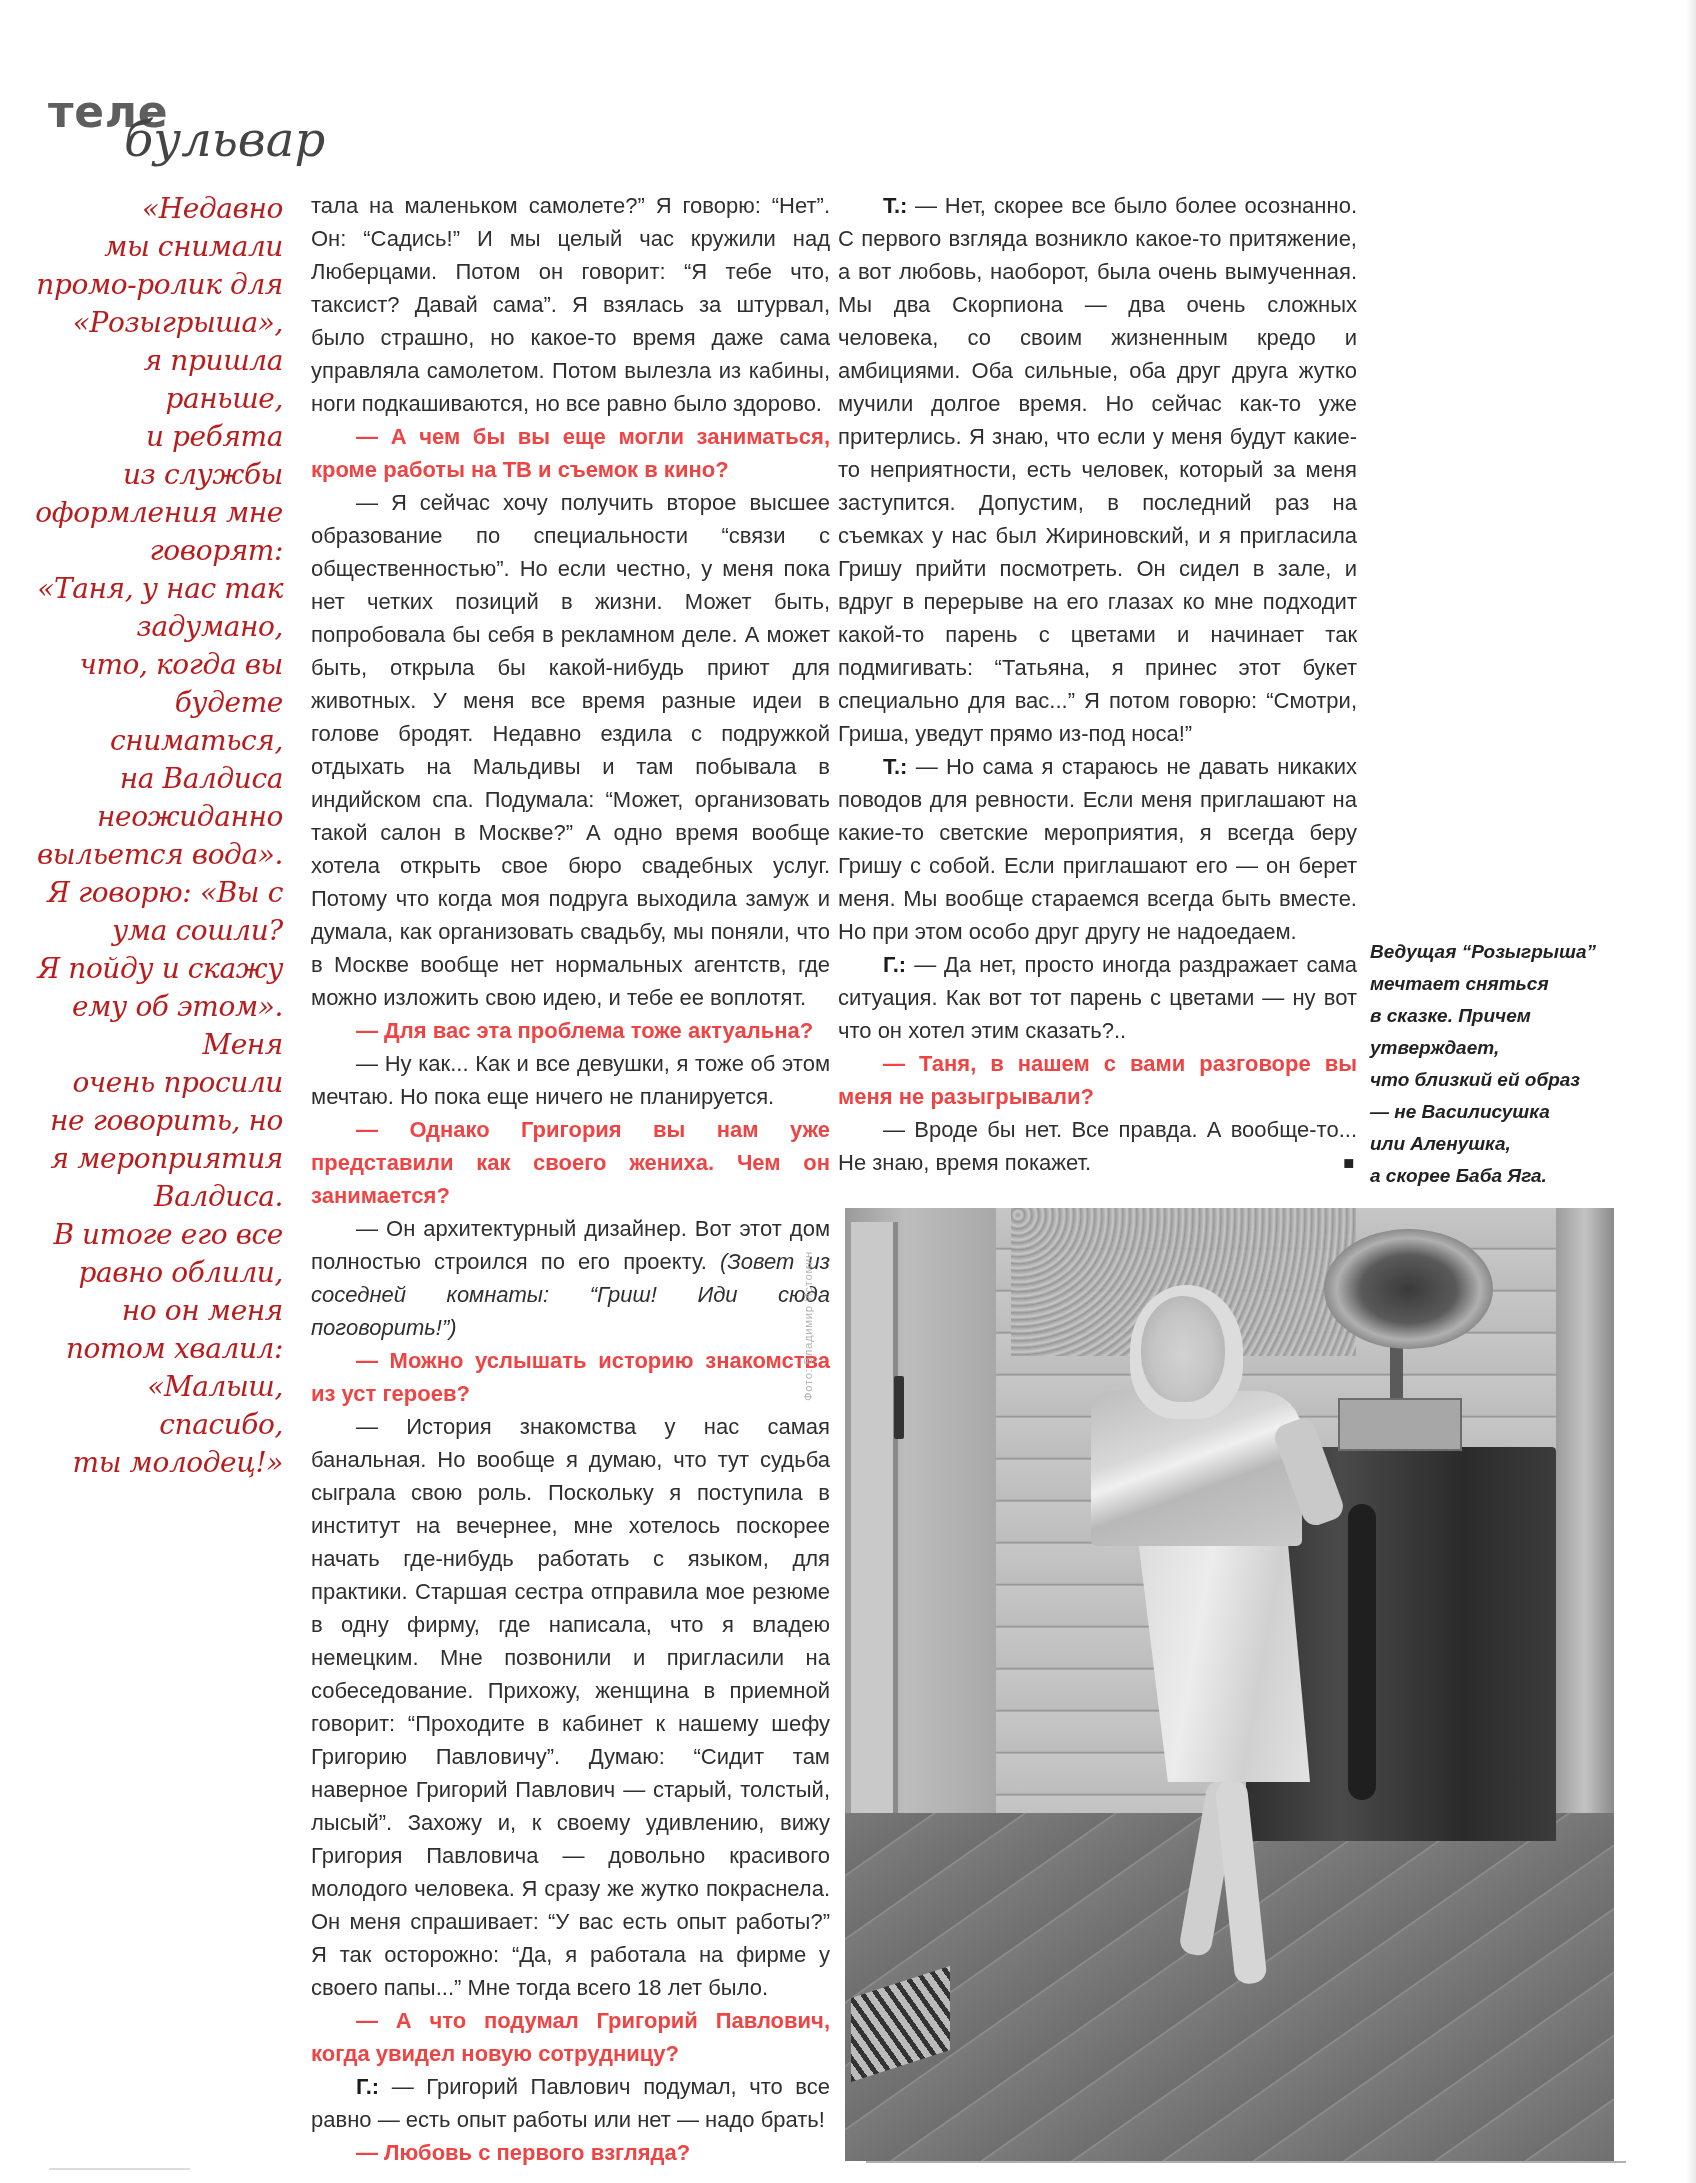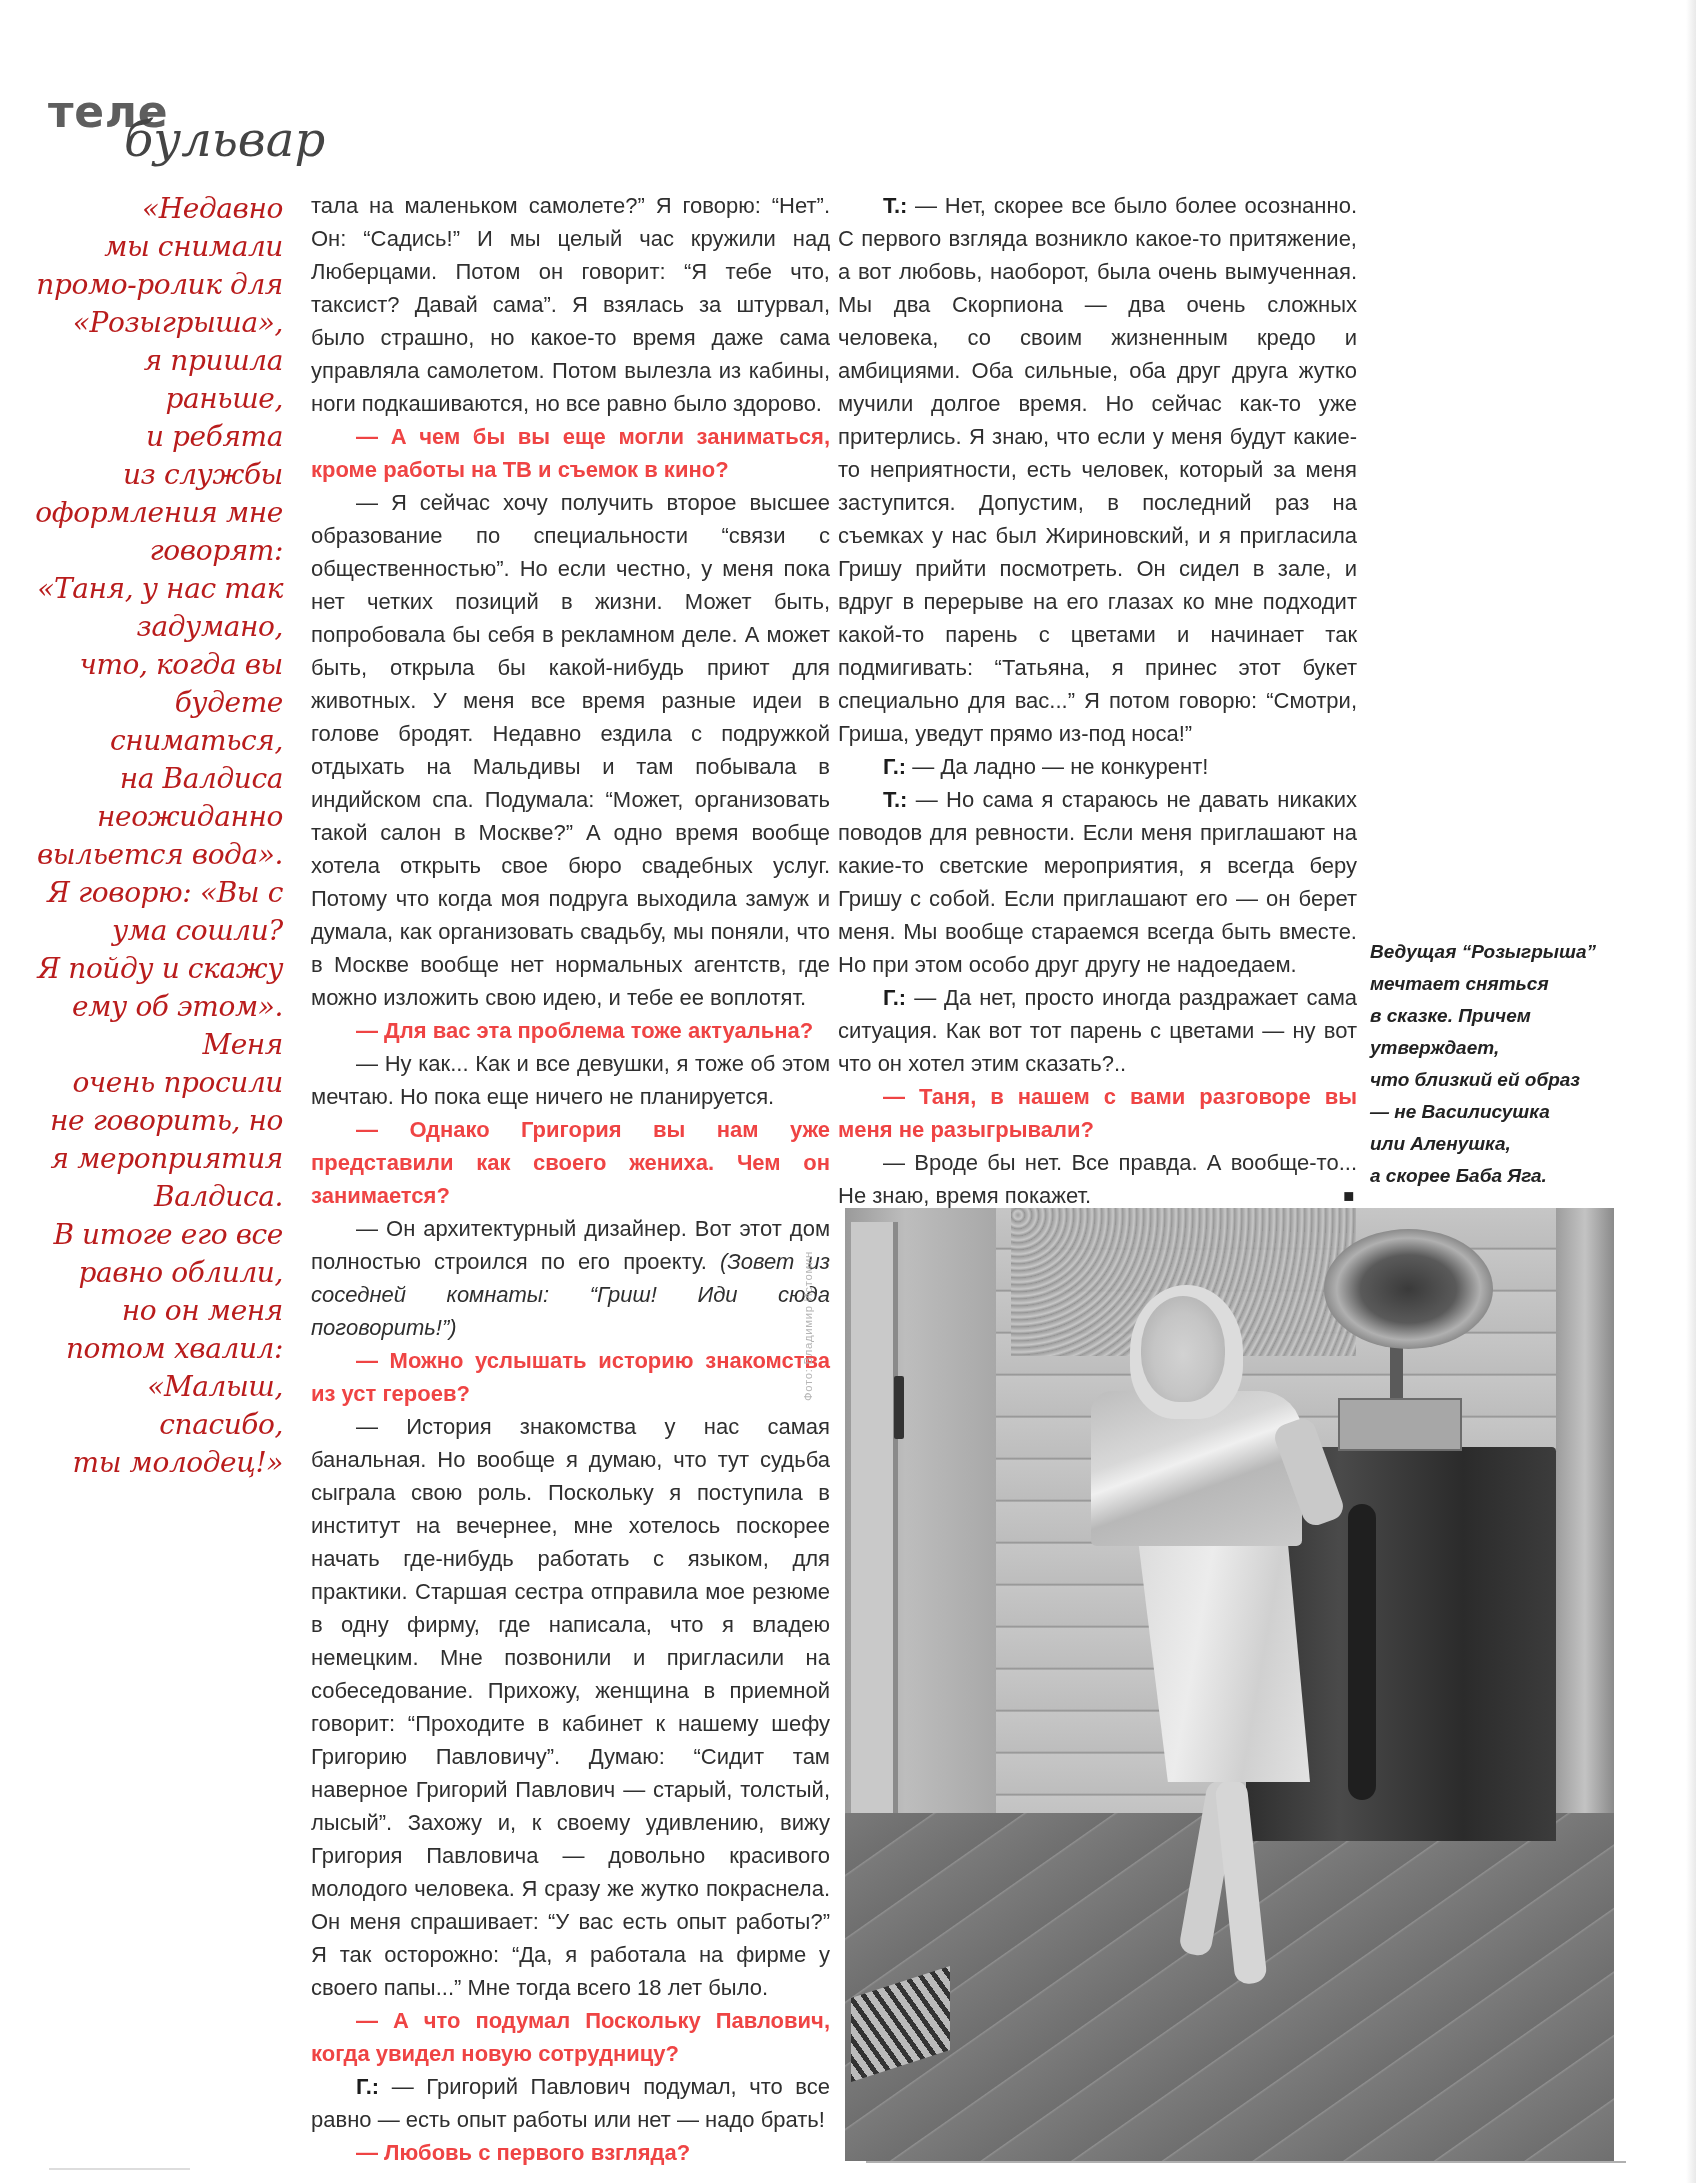--- a/index.html
+++ b/index.html
@@ -139,28 +139,27 @@
 <div class="col col-mid">
   <p class="noindent">тала на маленьком самолете?” Я говорю: “Нет”. Он: “Садись!” И мы целый час кружили над Люберцами. Потом он говорит: “Я тебе что, таксист? Давай сама”. Я взялась за штурвал, было страшно, но какое-то время даже сама управляла самолетом. Потом вылезла из кабины, ноги подкашиваются, но все равно было здорово.</p>
   <p class="q">— А чем бы вы еще могли заниматься, кроме работы на ТВ и съемок в кино?</p>
   <p>— Я сейчас хочу получить второе высшее образование по специальности “связи с общественностью”. Но если честно, у меня пока нет четких позиций в жизни. Может быть, попробовала бы себя в рекламном деле. А может быть, открыла бы какой-нибудь приют для животных. У меня все время разные идеи в голове бродят. Недавно ездила с подружкой отдыхать на Мальдивы и там побывала в индийском спа. Подумала: “Может, организовать такой салон в Москве?” А одно время вообще хотела открыть свое бюро свадебных услуг. Потому что когда моя подруга выходила замуж и думала, как организовать свадьбу, мы поняли, что в Москве вообще нет нормальных агентств, где можно изложить свою идею, и тебе ее воплотят.</p>
   <p class="q">— Для вас эта проблема тоже актуальна?</p>
   <p>— Ну как... Как и все девушки, я тоже об этом мечтаю. Но пока еще ничего не планируется.</p>
   <p class="q">— Однако Григория вы нам уже представили как своего жениха. Чем он занимается?</p>
   <p><span>— Он архитектурный дизайнер. Вот этот дом полностью строился по его проекту. </span><span class="em">(Зовет из соседней комнаты: “Гриш! Иди сюда поговорить!”)</span></p>
   <p class="q">— Можно услышать историю знакомства из уст героев?</p>
   <p>— История знакомства у нас самая банальная. Но вообще я думаю, что тут судьба сыграла свою роль. Поскольку я поступила в институт на вечернее, мне хотелось поскорее начать где-нибудь работать с языком, для практики. Старшая сестра отправила мое резюме в одну фирму, где написала, что я владею немецким. Мне позвонили и пригласили на собеседование. Прихожу, женщина в приемной говорит: “Проходите в кабинет к нашему шефу Григорию Павловичу”. Думаю: “Сидит там наверное Григорий Павлович — старый, толстый, лысый”. Захожу и, к своему удивлению, вижу Григория Павловича — довольно красивого молодого человека. Я сразу же жутко покраснела. Он меня спрашивает: “У вас есть опыт работы?” Я так осторожно: “Да, я работала на фирме у своего папы...” Мне тогда всего 18 лет было.</p>
-  <p class="q">— А что подумал Поскольку Павлович, когда увидел новую сотрудницу?</p>
+  <p class="q">— А что подумал Григорий Павлович, когда увидел новую сотрудницу?</p>
   <p><span class="spk">Г.:</span><span> — Григорий Павлович подумал, что все равно — есть опыт работы или нет — надо брать!</span></p>
   <p class="q">— Любовь с первого взгляда?</p>
 </div>
 
 <div class="col col-right">
   <p><span class="spk">Т.:</span><span> — Нет, скорее все было более осознанно. С первого взгляда возникло какое-то притяжение, а вот любовь, наоборот, была очень вымученная. Мы два Скорпиона — два очень сложных человека, со своим жизненным кредо и амбициями. Оба сильные, оба друг друга жутко мучили долгое время. Но сейчас как-то уже притерлись. Я знаю, что если у меня будут какие-то неприятности, есть человек, который за меня заступится. Допустим, в последний раз на съемках у нас был Жириновский, и я пригласила Гришу прийти посмотреть. Он сидел в зале, и вдруг в перерыве на его глазах ко мне подходит какой-то парень с цветами и начинает так подмигивать: “Татьяна, я принес этот букет специально для вас...” Я потом говорю: “Смотри, Гриша, уведут прямо из-под носа!”</span></p>
-  <p><span class="spk">Г.:</span><span> — Да ладно — не конкурент!</span></p>
   <p><span class="spk">Т.:</span><span> — Но сама я стараюсь не давать никаких поводов для ревности. Если меня приглашают на какие-то светские мероприятия, я всегда беру Гришу с собой. Если приглашают его — он берет меня. Мы вообще стараемся всегда быть вместе. Но при этом особо друг другу не надоедаем.</span></p>
   <p><span class="spk">Г.:</span><span> — Да нет, просто иногда раздражает сама ситуация. Как вот тот парень с цветами — ну вот что он хотел этим сказать?..</span></p>
   <p class="q">— Таня, в нашем с вами разговоре вы меня не разыгрывали?</p>
   <p><span>— Вроде бы нет. Все правда. А вообще-то... Не знаю, время покажет.</span><span class="endmark">■</span></p>
 </div>
 
 <div class="caption" id="caption">
     <div>Ведущая “Розыгрыша”</div>
     <div>мечтает сняться</div>
     <div>в сказке. Причем</div>

